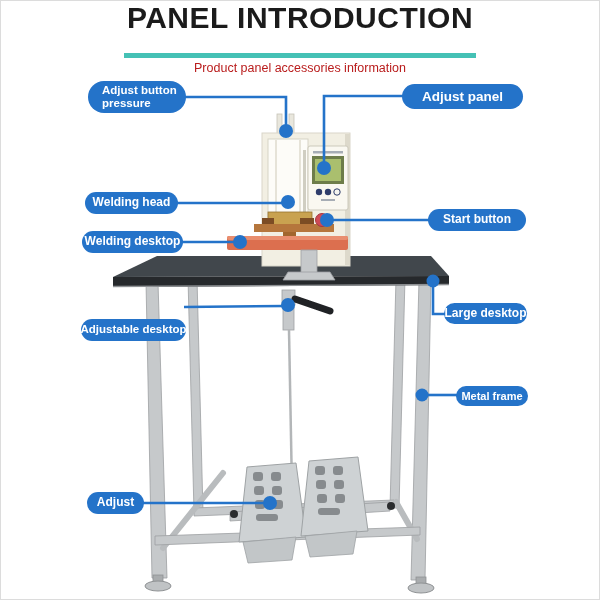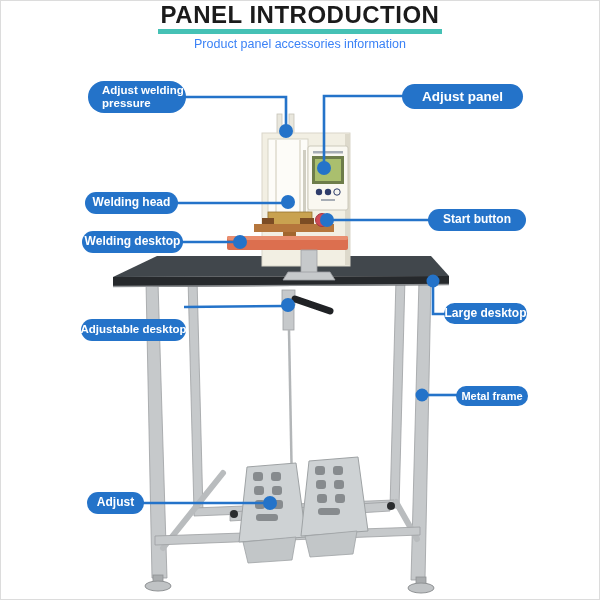--- a/index.html
+++ b/index.html
@@ -4,25 +4,25 @@
 <style>
   html,body{margin:0;padding:0;background:#fff;}
   #screen{
     position:relative;width:600px;height:600px;background:#fff;overflow:hidden;
     font-family:"Liberation Sans", sans-serif;
     box-shadow: inset 0 0 0 1px #dcdcdc;
   }
   
   .header{position:absolute;top:0;left:0;width:600px;text-align:center;}
   .title{
-    display:inline-block;margin:3px 0 0 0;font-size:24px;font-weight:bold;
+    display:inline-block;margin:3px 0 0 0;font-size:30px;font-weight:bold;
     letter-spacing:.5px;color:#1b1b1b;line-height:1;
-    border-bottom:5px solid var(--accent-teal);padding:0 3px 2px 3px;
+    border-bottom:5px solid var(--accent-teal);padding:0 3px 20px 3px;
   }
-  .subtitle{margin-top:3px;font-size:12.5px;color:#3b82f6;}
+  .subtitle{margin-top:3px;font-size:12.5px;color:#b91c1c;}
   
   .pill{
     position:absolute;box-sizing:border-box;background:var(--accent-blue);
     color:#fff;font-weight:bold;border-radius:999px;
     display:flex;align-items:center;justify-content:center;
     font-size:12px;line-height:1.15;white-space:nowrap;
   }
   .pill.two-line{white-space:normal;justify-content:flex-start;padding-left:14px;font-size:11.5px;}
   
   svg{position:absolute;left:0;top:0;}
@@ -206,21 +206,21 @@
       <circle class="dot" cx="433" cy="281" r="6.5"></circle>
 
       <polyline class="connector" points="428,395 457,395"></polyline>
       <circle class="dot" cx="422" cy="395" r="6.5"></circle>
 
       <polyline class="connector" points="142,503 266,503"></polyline>
       <circle class="dot" cx="270" cy="503" r="7"></circle>
     </g>
   </svg>
 
-  <div class="pill two-line" style="left:88px;top:81px;width:98px;height:32px;">Adjust welding pressure</div>
+  <div class="pill two-line" style="left:88px;top:81px;width:98px;height:32px;">Adjust button pressure</div>
 
   <div class="pill" style="left:402px;top:84px;width:121px;height:25px;font-size:13.5px;">Adjust panel</div>
 
   <div class="pill" style="left:85px;top:192px;width:93px;height:22px;">Welding head</div>
 
   <div class="pill" style="left:428px;top:209px;width:98px;height:22px;">Start button</div>
 
   <div class="pill" style="left:82px;top:231px;width:101px;height:22px;">Welding desktop</div>
 
   <div class="pill" style="left:81px;top:296px;width:105px;height:22px;font-size:11.5px;margin-top:23px;">Adjustable desktop</div>

